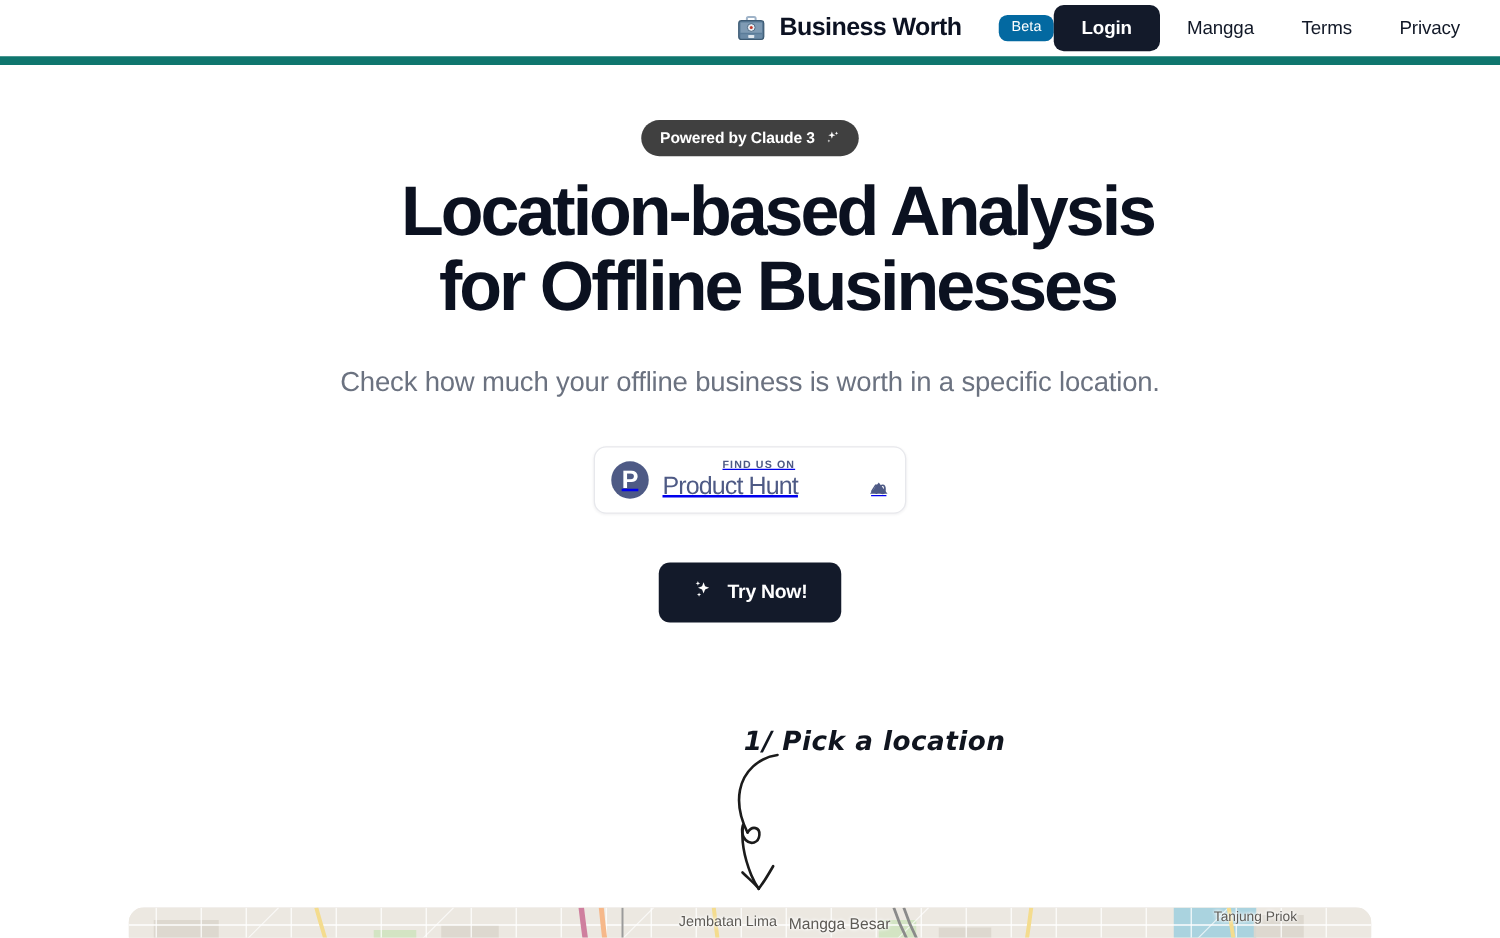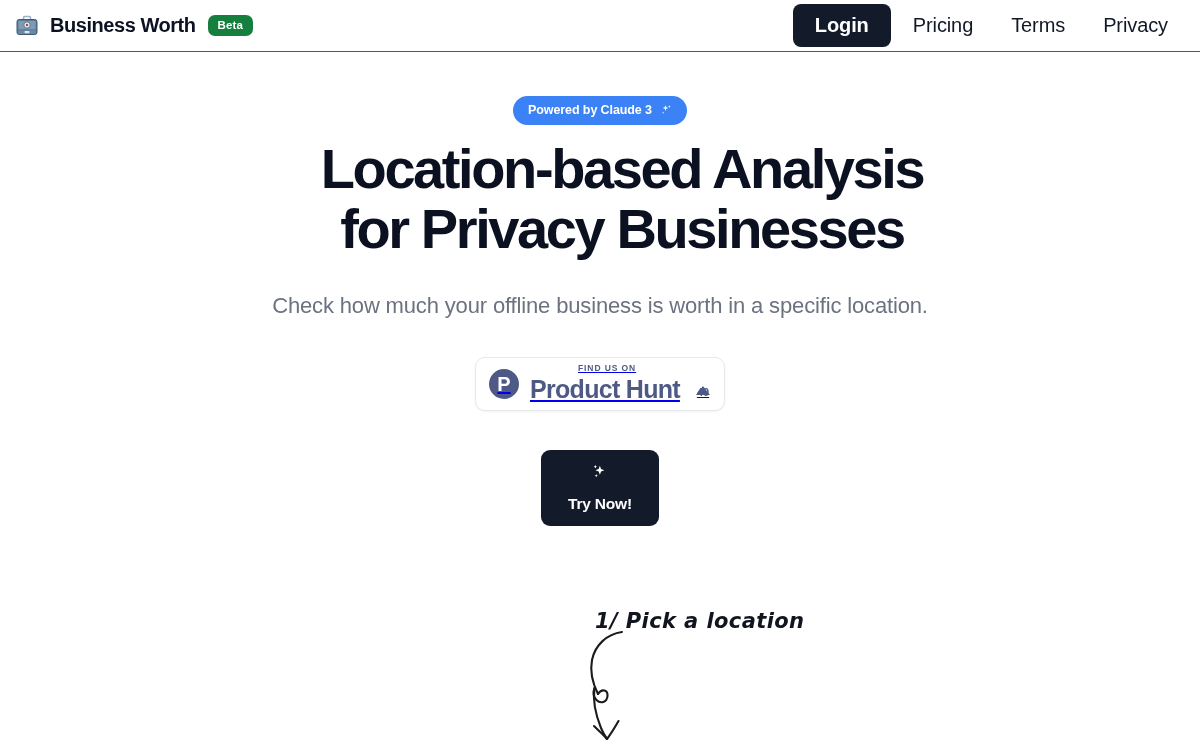--- a/index.html
+++ b/index.html
@@ -8,73 +8,73 @@
     background: #ffffff;
     font-family: "Liberation Sans", sans-serif;
     overflow: hidden;
     -webkit-font-smoothing: antialiased;
   }
 
   
   .header {
     height: 52px;
     width: 100%;
-    border-bottom: 1px solid #0f766e;
+    border-bottom: 7px solid #0f766e;
     display: flex;
     align-items: center;
-    justify-content: space-between;
+    justify-content: flex-end;
     padding: 0 16px 0 14px;
     background: #fff;
   }
   .brand { display: flex; align-items: center; gap: 10px; }
   .brand-mark {
     width: 26px; height: 26px;
     display: flex; align-items: center; justify-content: center;
     font-size: 21px; line-height: 1;
   }
   .brand-name {
     font-size: 20px;
     font-weight: bold;
     letter-spacing: -0.45px;
     color: #0c1222;
   }
   .beta-badge {
-    background: #15803d;
+    background: #0369a1;
     color: #ffffff;
     font-size: 11.5px;
-    font-weight: bold;
+    font-weight: normal;
     padding: 4px 10px 5px;
     border-radius: 7px;
     letter-spacing: 0.1px;
-    margin-left: 2px;
+    margin-left: 20px;
   }
   .nav { display: flex; align-items: center; gap: 6px; }
   .nav-link {
-    font-size: 20px;
+    font-size: 15px;
     color: #111827;
     padding: 9px 16px;
     border-radius: 8px;
     text-decoration: none;
     letter-spacing: -0.1px;
     white-space: nowrap;
   }
   .nav-link.primary {
     background: #131a2a;
     color: #ffffff;
     font-weight: bold;
     padding: 10px 22px;
   }
 
   
   .hero { text-align: center; padding-top: 44px; }
   .pill {
     display: inline-flex;
     align-items: center;
     gap: 8px;
-    background: #3b82f6;
+    background: #404040;
     color: #ffffff;
     font-size: 12.5px;
     font-weight: bold;
     padding: 7px 15px 8px;
     border-radius: 999px;
     letter-spacing: -0.1px;
   }
   .pill .spark { display: inline-flex; }
 
   .headline {
@@ -121,22 +121,22 @@
   .ph-text { text-align: left; flex: 1; }
   .ph-find {
     font-size: 8.5px;
     font-weight: bold;
     letter-spacing: 0.9px;
     color: #4e5a85;
     line-height: 1.1;
     padding-left: 48px;
   }
   .ph-name {
-    font-size: 25px;
-    font-weight: bold;
+    font-size: 20px;
+    font-weight: normal;
     color: #4e5a85;
     letter-spacing: -0.7px;
     line-height: 1.15;
     margin-top: 1px;
   }
   .ph-votes { text-align: center; flex: none; padding-bottom: 1px; }
   .ph-caret {
     width: 0; height: 0;
     border-left: 7px solid transparent;
     border-right: 7px solid transparent;
@@ -156,21 +156,20 @@
     background: #131a2a;
     color: #ffffff;
     border: none;
     font-size: 15.5px;
     font-weight: bold;
     letter-spacing: -0.2px;
     padding: 13px 27px;
     border-radius: 9px;
     cursor: pointer;
     font-family: "Liberation Sans", sans-serif;
-    flex-direction: column;
   }
   .cta-sub {
     margin-top: 22px;
     text-align: center;
     font-size: 14.5px;
     color: #6b7280;
     letter-spacing: -0.1px;
   }
 
   
@@ -228,42 +227,42 @@
         <rect x="3.4" y="16.4" width="17.2" height="3.4" fill="#6b8aa6"></rect>
         <rect x="9.6" y="16.9" width="4.8" height="2.4" rx="0.5" fill="#dfe7ee"></rect>
       </svg>
     </span>
     <span class="brand-name">Business Worth</span>
     <span class="beta-badge">Beta</span>
   </div>
 
   <nav class="nav">
     <a class="nav-link primary" href="#">Login</a>
-    <a class="nav-link" href="#">Pricing</a>
+    <a class="nav-link" href="#">Mangga</a>
     <a class="nav-link" href="#">Terms</a>
     <a class="nav-link" href="#">Privacy</a>
   </nav>
 </div>
 
 <div class="hero">
 
   <div class="pill">
     <span>Powered by Claude 3</span>
     <span class="spark">
       <svg width="12" height="12" viewBox="0 0 24 24" fill="#ffffff">
         <path d="M11 2.5l1.5 4.2 4.2 1.5-4.2 1.5L11 13.9 9.5 9.7 5.3 8.2l4.2-1.5z"></path>
         <path d="M18.4 2.2l.75 2.1 2.1.75-2.1.75-.75 2.1-.75-2.1-2.1-.75 2.1-.75z"></path>
         <path d="M6.2 15.2l.6 1.7 1.7.6-1.7.6-.6 1.7-.6-1.7-1.7-.6 1.7-.6z"></path>
       </svg>
     </span>
   </div>
 
   <h1 class="headline">
     <span>Location-based Analysis</span>
-    <span class="l2">for Privacy Businesses</span>
+    <span class="l2">for Offline Businesses</span>
   </h1>
 
   <p class="subhead">Check how much your offline business is worth in a specific location.</p>
 
   
   <div class="ph-wrap">
     <a class="ph-badge" href="#">
       <span class="ph-logo">P</span>
       <span class="ph-text">
         <span class="ph-find" style="display:block">FIND US ON</span>

